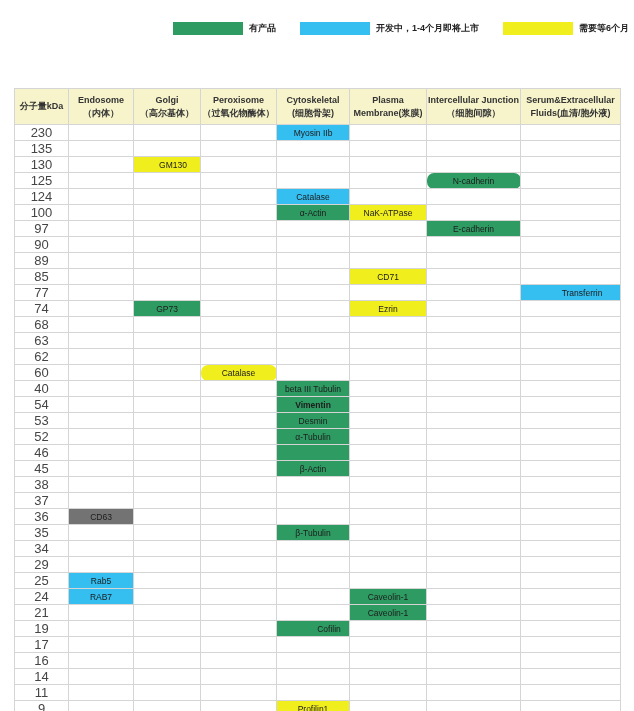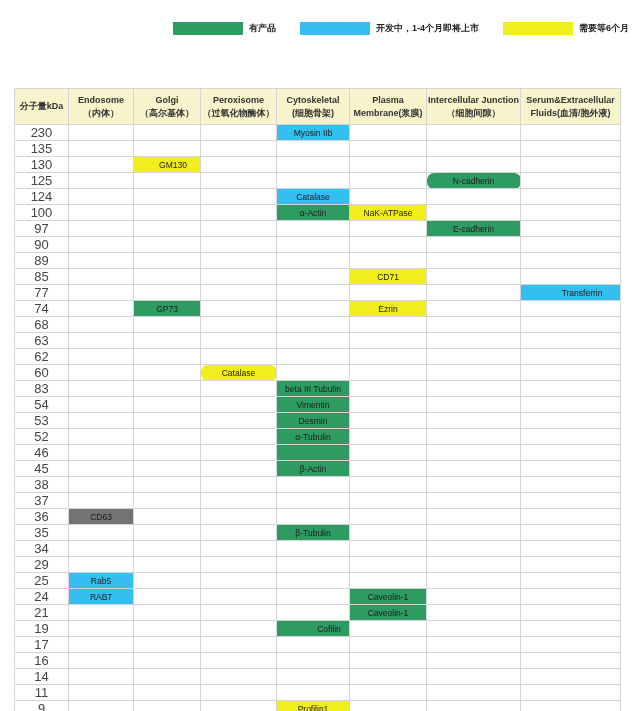--- a/index.html
+++ b/index.html
@@ -276,35 +276,35 @@
         <td class="kda">60</td>
         <td></td>
         <td></td>
         <td style="background: rgb(241, 238, 30); border-radius: 7px;">Catalase</td>
         <td></td>
         <td></td>
         <td></td>
         <td></td>
       </tr>
       <tr>
-        <td class="kda">83</td>
+        <td class="kda">40</td>
         <td></td>
         <td></td>
         <td></td>
         <td style="background: rgb(46, 155, 98);">beta III Tubulin</td>
         <td></td>
         <td></td>
         <td></td>
       </tr>
       <tr>
         <td class="kda">54</td>
         <td></td>
         <td></td>
         <td></td>
-        <td style="background: rgb(46, 155, 98);">Vimentin</td>
+        <td style="background: rgb(46, 155, 98); font-weight: bold;">Vimentin</td>
         <td></td>
         <td></td>
         <td></td>
       </tr>
       <tr>
         <td class="kda">53</td>
         <td></td>
         <td></td>
         <td></td>
         <td style="background: rgb(46, 155, 98);">Desmin</td>

